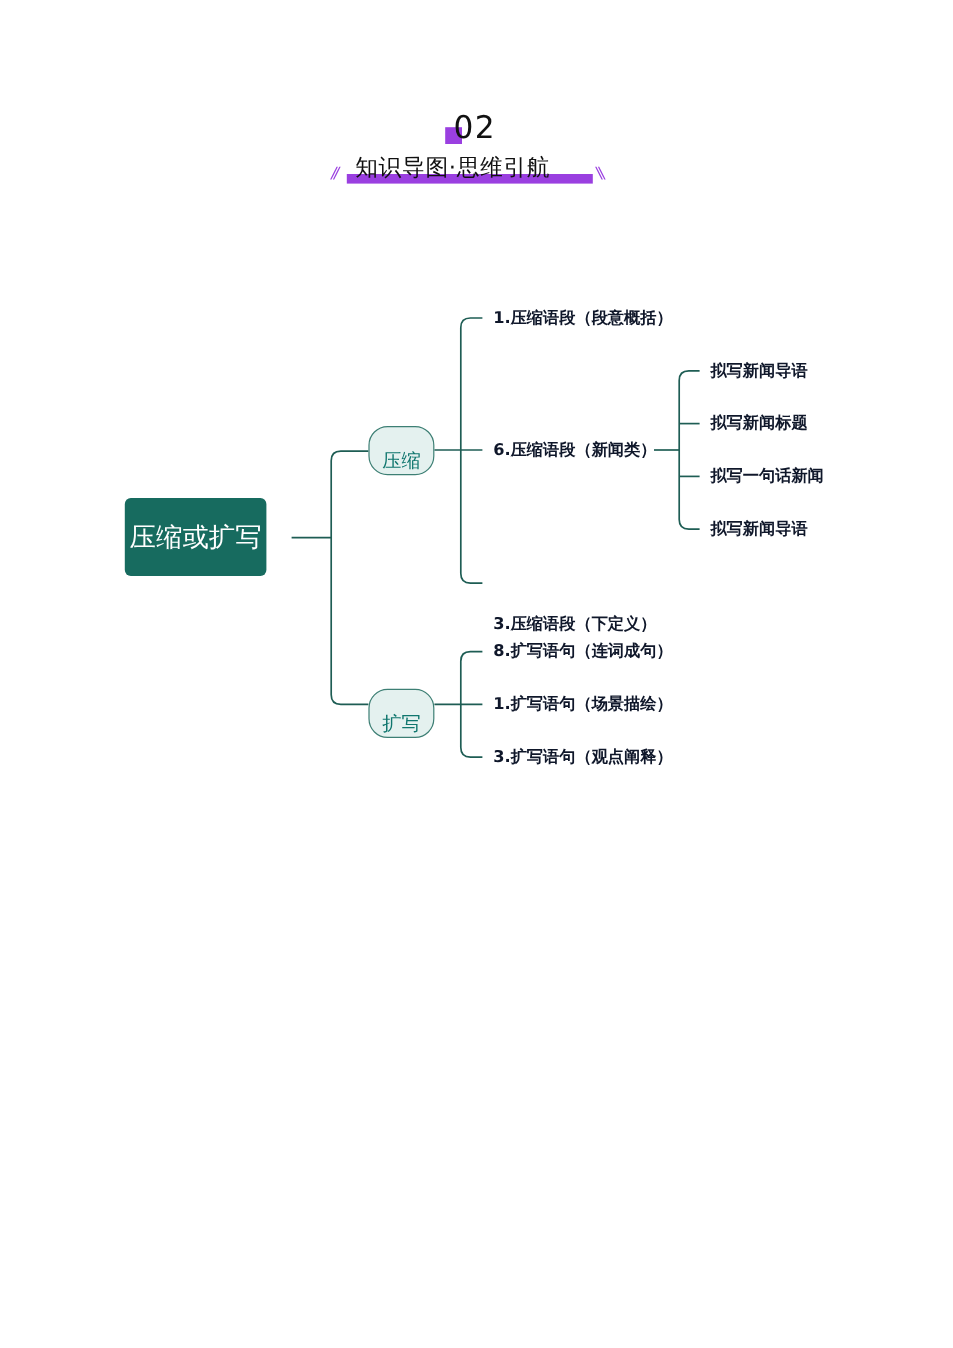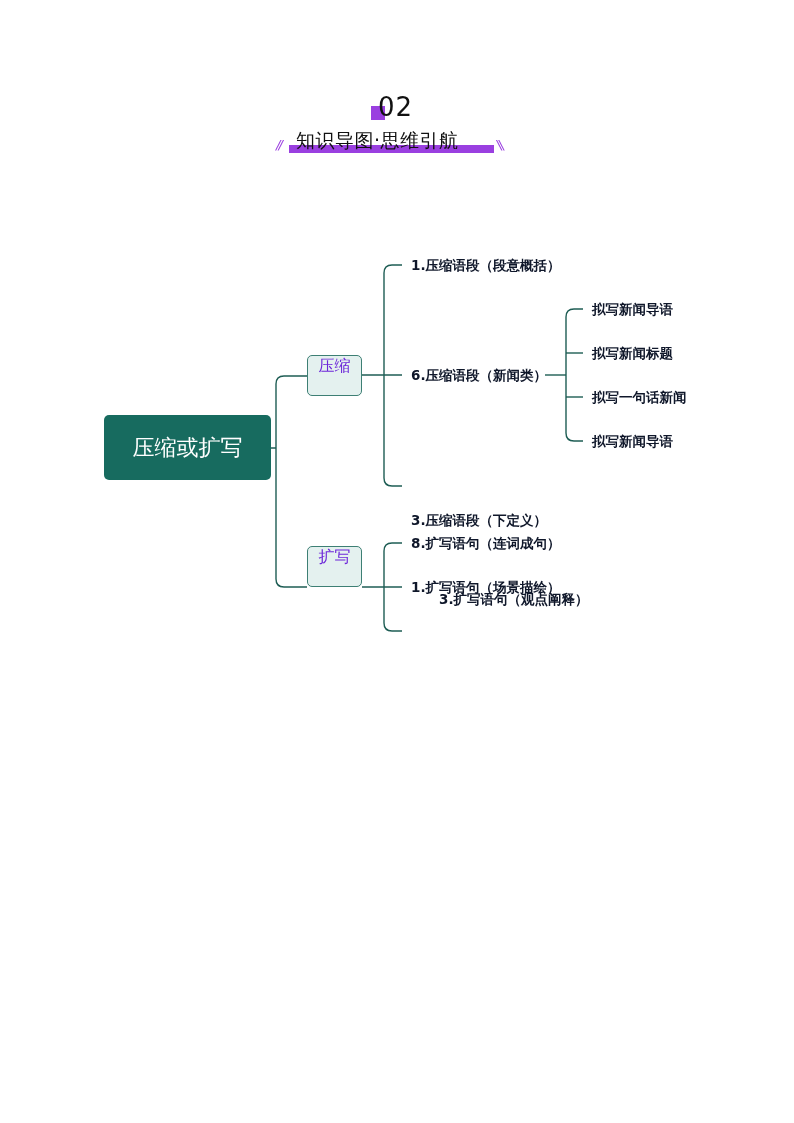--- a/index.html
+++ b/index.html
@@ -11,24 +11,24 @@
   .sec-num { position: absolute; left: 378px; top: 92px; font-size: 26px; line-height: 30px; color: #111; font-family: "DejaVu Sans", sans-serif; letter-spacing: 1px; }
   .title-bar { position: absolute; left: 289px; top: 145px; width: 205px; height: 8px; background: #9a3fe0; }
   .title-text { position: absolute; left: 296px; top: 127px; font-size: 19px; font-weight: normal; color: #111; line-height: 26px; letter-spacing: 0.5px; }
   .slash { position: absolute; top: 137px; font-size: 13px; color: #9a3fe0; font-style: italic; line-height: 16px; letter-spacing: -2px; }
   .slash.left { left: 276px; }
   .slash.right { left: 499px; transform: scaleX(-1); }
 
   
   svg.lines { position: absolute; left: 0; top: 0; width: 794px; height: 1123px; }
 
-  .root-node { position: absolute; left: 104px; top: 415px; width: 167px; height: 65px; background: #176b5f;
+  .root-node { position: absolute; left: 104px; top: 415px; width: 118px; height: 65px; background: #176b5f;
                border-radius: 5px; color: #fff; font-size: 22px; display: flex; align-items: center; justify-content: center; }
   .branch-node { position: absolute; width: 55px; height: 41px; background: #e4f1ef; border: 1px solid #3d7f74;
-                 border-radius: 5px; color: #6d28d9; font-size: 16px; display: flex; align-items: flex-start; justify-content: center; box-sizing: border-box; }
+                 border-radius: 16px; color: #0f766e; font-size: 16px; display: flex; align-items: flex-end; justify-content: center; box-sizing: border-box; }
   .leaf { position: absolute; font-size: 13.5px; color: #0f172a; white-space: nowrap; line-height: 18px; font-weight: bold; }
 </style>
 </head>
 <body>
 
 <div class="sec-num-square"></div>
 <div class="sec-num">02</div>
 <div class="title-bar"></div>
 <div class="slash left">//</div>
 <div class="title-text">知识导图·思维引航</div>
@@ -54,28 +54,28 @@
   </g>
 </svg>
 
 <div class="root-node">
   <span>压缩或扩写</span>
 </div>
 
 <div class="branch-node" style="left:307px; top:355px;">
   <span>压缩</span>
 </div>
-<div class="branch-node" style="left:307px; top:546px;">
+<div class="branch-node" style="left:307px; top:574px;">
   <span>扩写</span>
 </div>
 
 <div class="leaf" style="left:411px; top:256px;">1.压缩语段（段意概括）</div>
 <div class="leaf" style="left:411px; top:366px;">6.压缩语段（新闻类）</div>
 <div class="leaf" style="left:411px; top:477px;margin-top:34px;">3.压缩语段（下定义）</div>
 
 <div class="leaf" style="left:592px; top:300px;">拟写新闻导语</div>
 <div class="leaf" style="left:592px; top:344px;">拟写新闻标题</div>
 <div class="leaf" style="left:592px; top:388px;">拟写一句话新闻</div>
 <div class="leaf" style="left:592px; top:432px;">拟写新闻导语</div>
 
 <div class="leaf" style="left:411px; top:534px;">8.扩写语句（连词成句）</div>
 <div class="leaf" style="left:411px; top:578px;">1.扩写语句（场景描绘）</div>
-<div class="leaf" style="left:411px; top:590px;margin-left:28px;">3.扩写语句（观点阐释）</div>
+<div class="leaf" style="left:411px; top:622px;">3.扩写语句（观点阐释）</div>
 
 </body></html>

